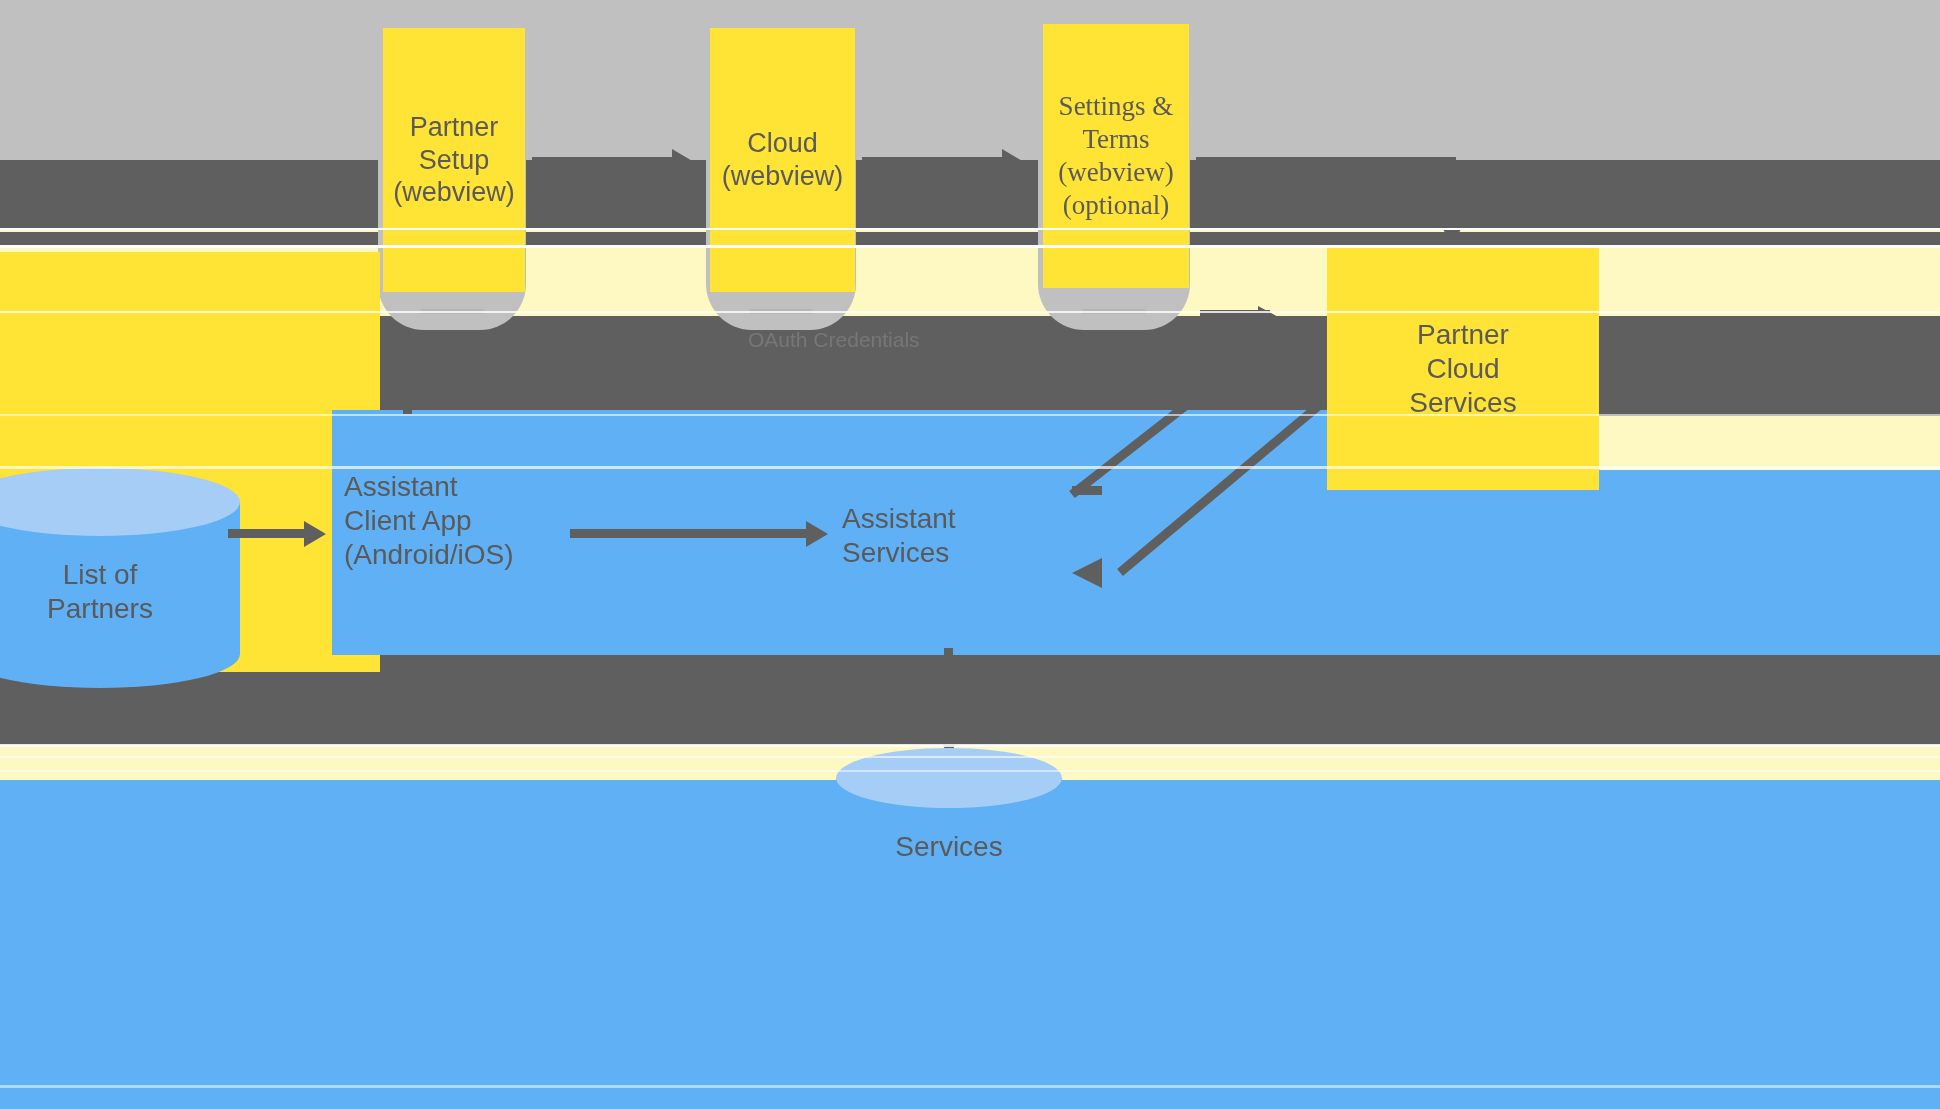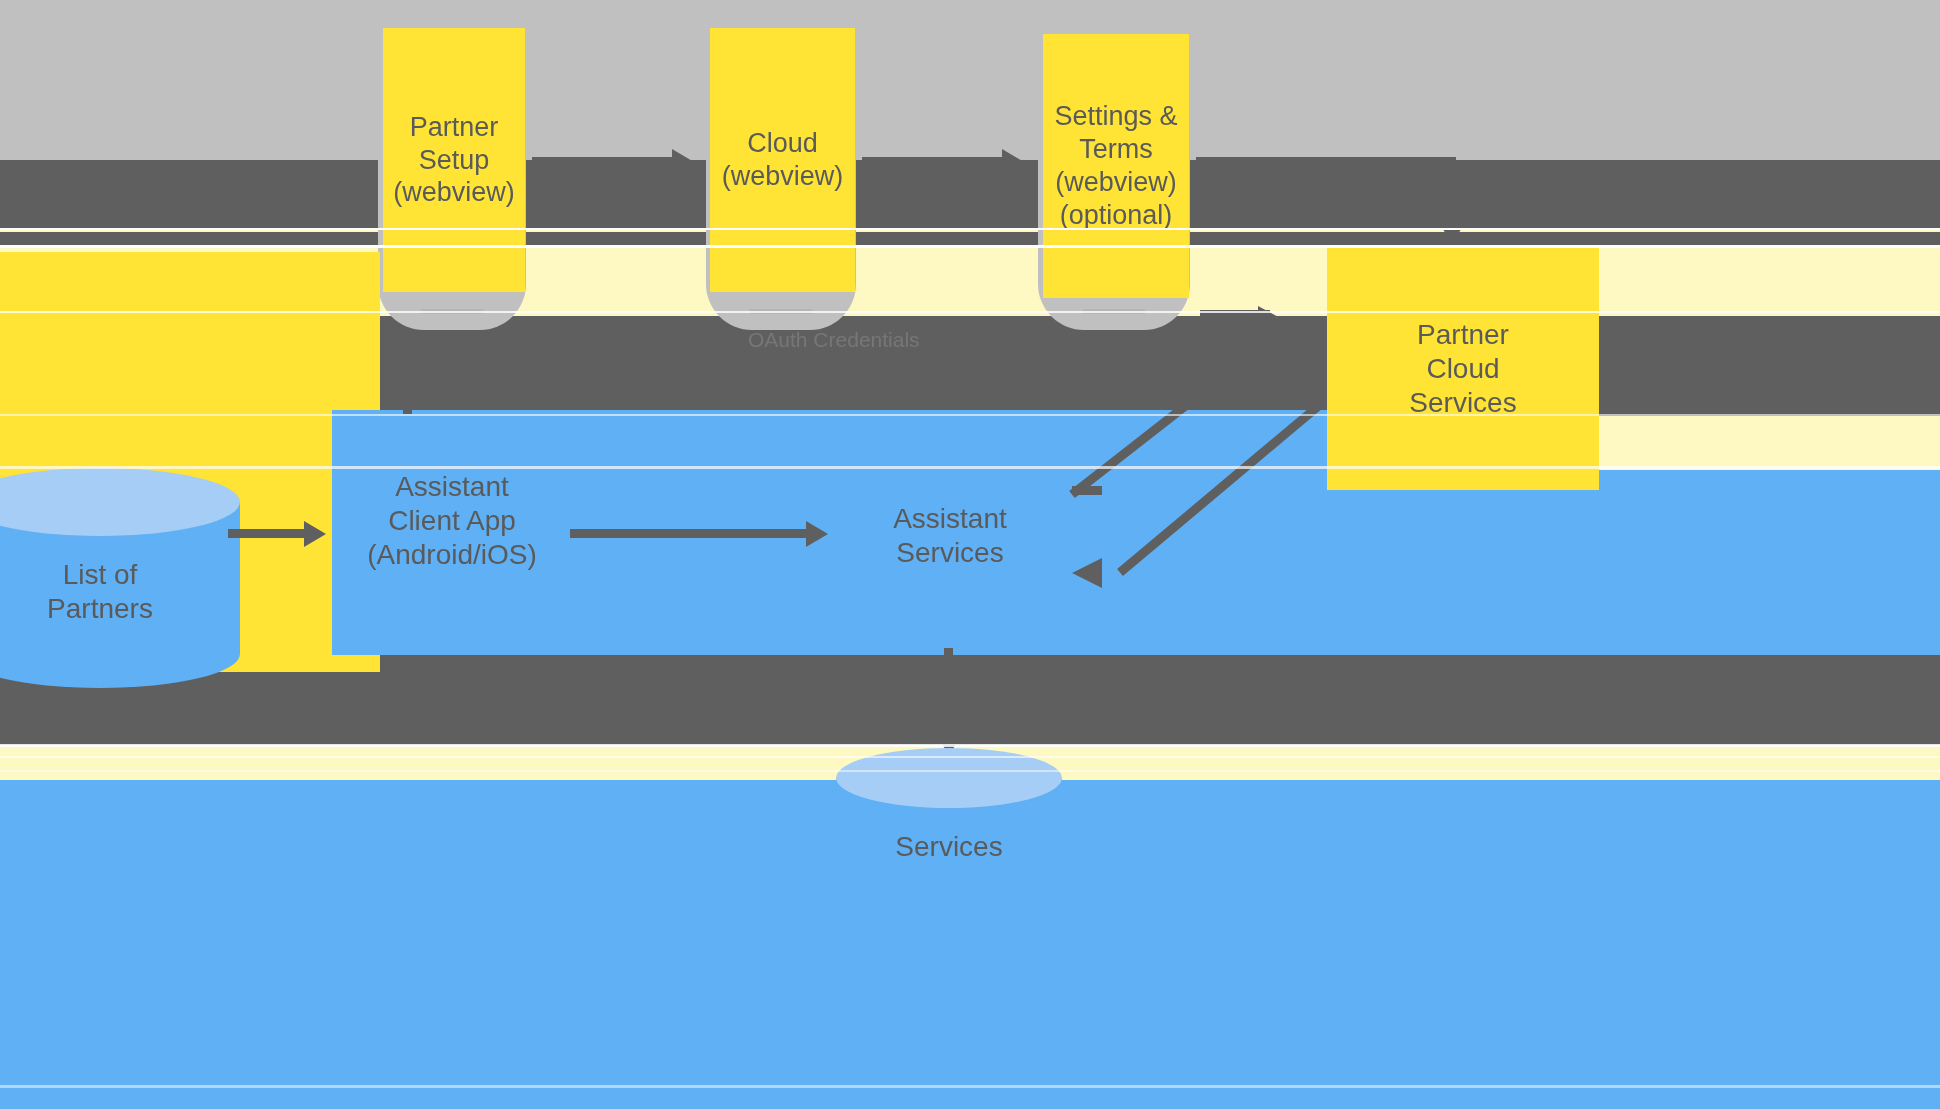--- a/index.html
+++ b/index.html
@@ -38,22 +38,22 @@
 
   
   .bbox{
     position:absolute;
     background:#5fb0f4;
   }
   .blabel{
     position:absolute;
     color:#5a5a5a;
     font-size:28px;line-height:1.22;
-    text-align:center;
     font-weight:400;
+    padding-left:12px;
   }
 
   
   .cyl{position:absolute;}
   .cyl .body{position:absolute;left:0;right:0;background:#5fb0f4;}
   .cyl .top{position:absolute;left:0;right:0;top:0;background:#a5cdf5;border-radius:50%;}
   .cyl .bottomcap{position:absolute;left:0;right:0;bottom:0;background:#5fb0f4;border-radius:50%;}
   .cyl .clabel{
     position:absolute;left:0;right:0;
     text-align:center;color:#5a5a5a;font-size:28px;line-height:1.22;
@@ -119,21 +119,21 @@
     <span style="white-space:pre-line;">Partner
 Setup
 (webview)</span>
   </div>
 
   <div class="ybox webview" style="left:710px;top:28px;width:145px;height:264px;">
     <span style="white-space:pre-line;">Cloud
 (webview)</span>
   </div>
 
-  <div class="ybox webview" style="left:1043px;top:34px;width:146px;height:264px;">
+  <div class="ybox webview" style="left:1043px;top:24px;width:146px;height:264px;font-family:Liberation Serif, serif;">
     <span style="white-space:pre-line;">Settings &amp;
 Terms
 (webview)
 (optional)</span>
   </div>
 
   <div class="arrow-h" style="left:532px;top:157px;width:142px;"></div>
   <div class="arrow-h" style="left:862px;top:157px;width:142px;"></div>
 
   <div class="line-h" style="left:1196px;top:157px;width:260px;"></div>

